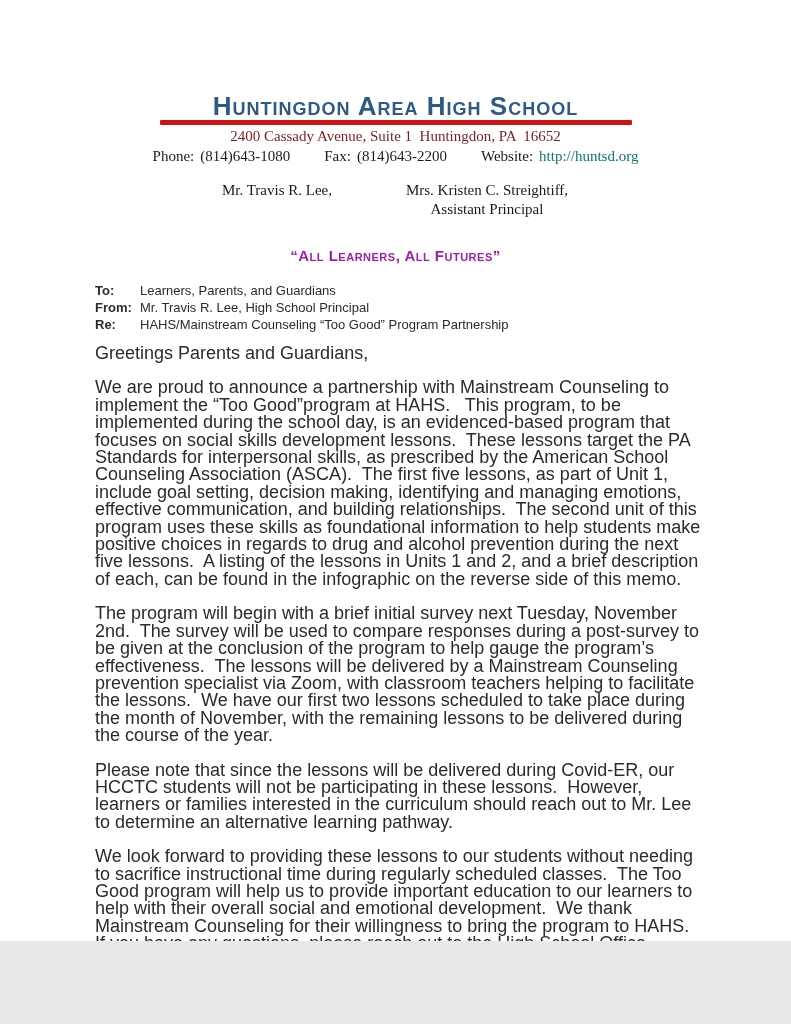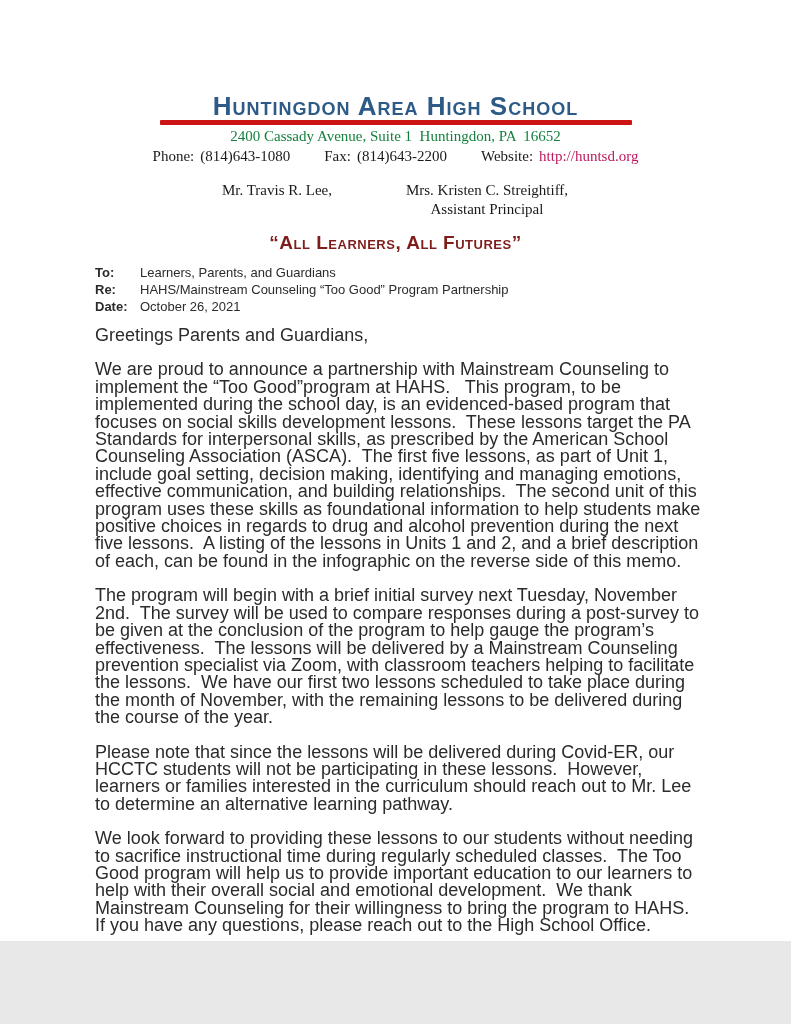--- a/index.html
+++ b/index.html
@@ -33,59 +33,59 @@
     height: 5px;
     margin: 0 auto 2px auto;
     background: #cc1414;
     border-radius: 1px;
   }
   .address-line {
     font-family: "Liberation Serif", serif;
     font-size: 15px;
     line-height: 18px;
     white-space: pre-wrap;
-    color: #15803d;
+    color: #7f1d1d;
   }
   .contact-line {
     font-family: "Liberation Serif", serif;
     font-size: 15px;
     line-height: 18px;
     margin-top: 2px;
     color: #1a1a1a;
   }
   .contact-group { display: inline-block; }
   .contact-group + .contact-group { margin-left: 34px; }
   .contact-label { }
   .contact-value { margin-left: 6px; }
-  .website-link { color: #be185d; text-decoration: none; cursor: pointer; }
+  .website-link { color: #0f766e; text-decoration: none; cursor: pointer; }
 
   .names-row {
     display: flex;
     width: 420px;
     margin: 16px 0 0 172px;
   }
   .name-block {
     flex: 1;
     text-align: center;
     font-family: "Liberation Serif", serif;
     font-size: 15px;
     line-height: 19px;
     color: #1a1a1a;
   }
   .motto {
-    margin-top: 13px;
+    margin-top: 28px;
     font-weight: bold;
     font-variant: small-caps;
-    font-size: 19px;
+    font-size: 15px;
     letter-spacing: 0.5px;
-    color: #7f1d1d;
+    color: #a21caf;
   }
 
   
-  .memo-block { margin: 10px 88px 0 95px; font-size: 13px; line-height: 17px; }
+  .memo-block { margin: 18px 88px 0 95px; font-size: 13px; line-height: 17px; }
   .memo-row { display: flex; }
   .memo-label { width: 45px; font-weight: bold; flex-shrink: 0; }
   .memo-value { }
 
   
   .letter-body { margin: 0 86px 0 95px; font-size: 18px; line-height: 17.4px; }
   .greeting { margin-top: 12px; white-space: pre-wrap; }
   .para { margin: 17px 0 0 0; white-space: pre-wrap; }
   .closing { margin-top: 17px; white-space: pre-wrap; }
   .signature { }
@@ -116,26 +116,26 @@
 
     <div class="motto">“All Learners, All Futures”</div>
   </div>
 
   <div class="memo-block">
     <div class="memo-row">
       <span class="memo-label">To:</span>
       <span class="memo-value">Learners, Parents, and Guardians</span>
     </div>
     <div class="memo-row">
+      <span class="memo-label">From:</span>
+      <span class="memo-value">Mr. Travis R. Lee, High School Principal</span>
+    </div>
+    <div class="memo-row">
       <span class="memo-label">Re:</span>
       <span class="memo-value">HAHS/Mainstream Counseling “Too Good” Program Partnership</span>
-    </div>
-    <div class="memo-row">
-      <span class="memo-label">Date:</span>
-      <span class="memo-value">October 26, 2021</span>
     </div>
   </div>
 
   <div class="letter-body">
     <div class="greeting">Greetings Parents and Guardians,</div>
     <p class="para">We are proud to announce a partnership with Mainstream Counseling to implement the “Too Good”program at HAHS.   This program, to be implemented during the school day, is an evidenced-based program that focuses on social skills development lessons.  These lessons target the PA Standards for interpersonal skills, as prescribed by the American School Counseling Association (ASCA).  The first five lessons, as part of Unit 1,  include goal setting, decision making, identifying and managing emotions, effective communication, and building relationships.  The second unit of this program uses these skills as foundational information to help students make positive choices in regards to drug and alcohol prevention during the next five lessons.  A listing of the lessons in Units 1 and 2, and a brief description of each, can be found in the infographic on the reverse side of this memo.</p>
     <p class="para">The program will begin with a brief initial survey next Tuesday, November 2nd.  The survey will be used to compare responses during a post-survey to be given at the conclusion of the program to help gauge the program’s effectiveness.  The lessons will be delivered by a Mainstream Counseling prevention specialist via Zoom, with classroom teachers helping to facilitate the lessons.  We have our first two lessons scheduled to take place during the month of November, with the remaining lessons to be delivered during the course of the year.</p>
     <p class="para">Please note that since the lessons will be delivered during Covid-ER, our HCCTC students will not be participating in these lessons.  However, learners or families interested in the curriculum should reach out to Mr. Lee to determine an alternative learning pathway.</p>
     <p class="para">We look forward to providing these lessons to our students without needing to sacrifice instructional time during regularly scheduled classes.  The Too Good program will help us to provide important education to our learners to help with their overall social and emotional development.  We thank Mainstream Counseling for their willingness to bring the program to HAHS.  If you have any questions, please reach out to the High School Office.</p>
     <div class="closing">Sincerely,</div>

